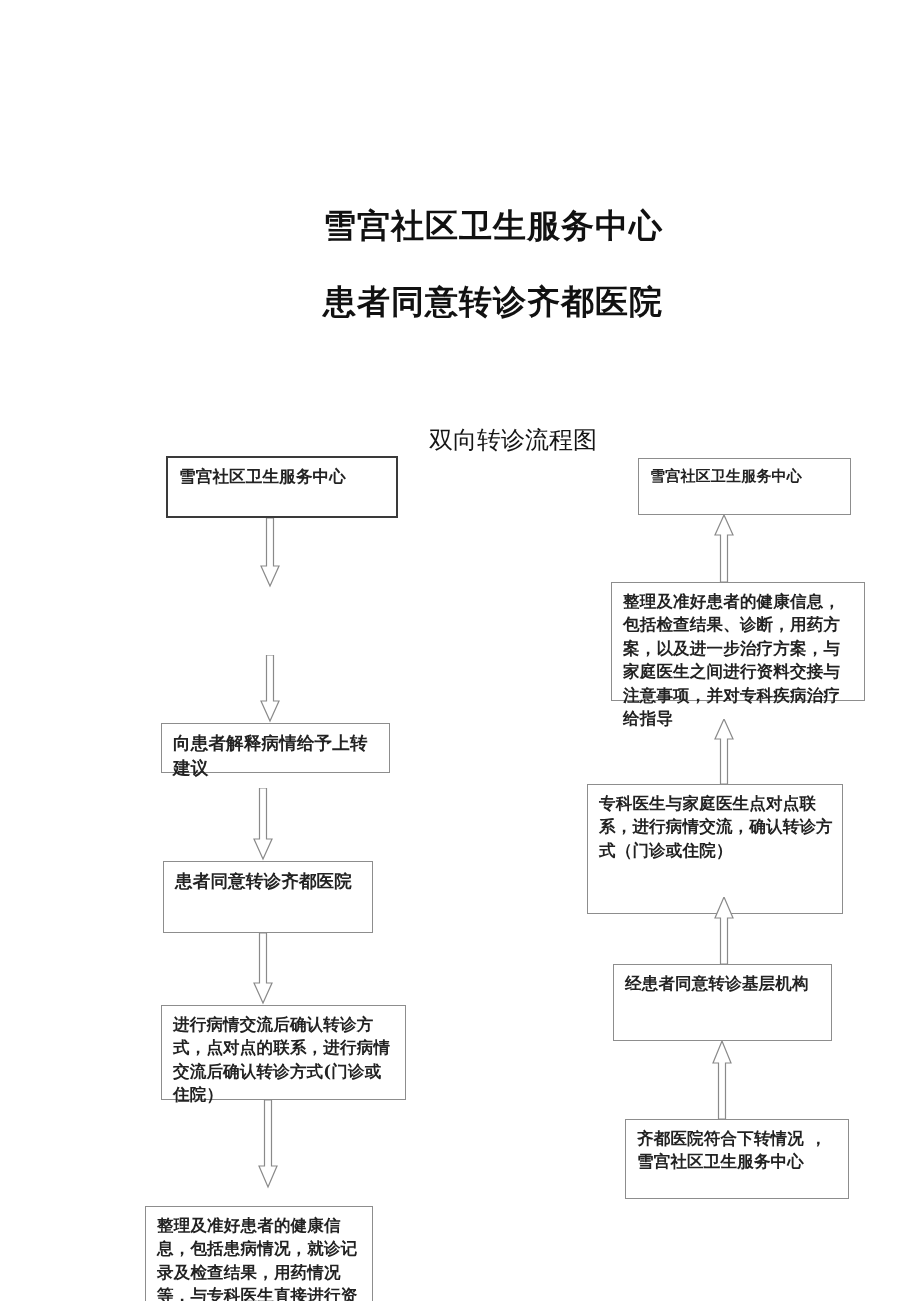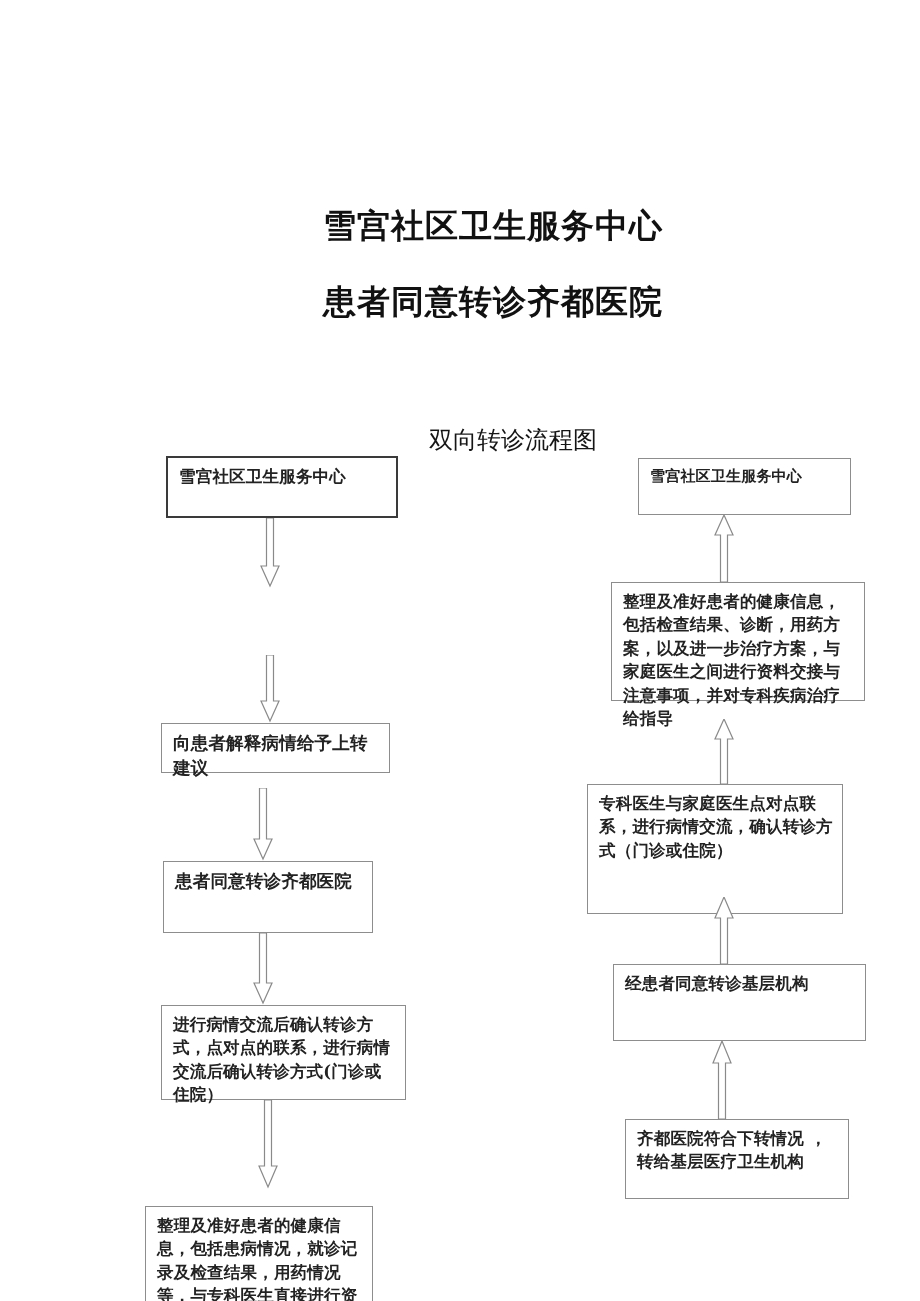--- a/index.html
+++ b/index.html
@@ -172,27 +172,27 @@
   <div class="node fs-16" style="left:554px; top:784px; width:256px; height:130px;">
     <span class="node-text">专科医生与家庭医生点对点联系，进行病情交流，确认转诊方式（门诊或住院）</span>
   </div>
 
   <div class="arrow" style="left:680px; top:897px; height:67px;">
     <svg viewBox="0 0 22 67" preserveAspectRatio="none">
       <polygon points="11,0 20,21 14.5,21 14.5,67 7.5,67 7.5,21 2,21" fill="#ffffff" stroke="#8a8a8a" stroke-width="1.2"></polygon>
     </svg>
   </div>
 
-  <div class="node fs-16" style="left:580px; top:964px; width:253px; height:77px;">
+  <div class="node fs-16" style="left:580px; top:964px; width:219px; height:77px;">
     <span class="node-text">经患者同意转诊基层机构</span>
   </div>
 
   <div class="arrow" style="left:678px; top:1041px; height:78px;">
     <svg viewBox="0 0 22 78" preserveAspectRatio="none">
       <polygon points="11,0 20,22 14.5,22 14.5,78 7.5,78 7.5,22 2,22" fill="#ffffff" stroke="#8a8a8a" stroke-width="1.2"></polygon>
     </svg>
   </div>
 
   <div class="node fs-16" style="left:592px; top:1119px; width:224px; height:80px;">
-    <span class="node-text">齐都医院符合下转情况 ，转给基层医疗卫生机构</span>
+    <span class="node-text">齐都医院符合下转情况 ，雪宫社区卫生服务中心</span>
   </div>
 
 </div>
 
 </body></html>

